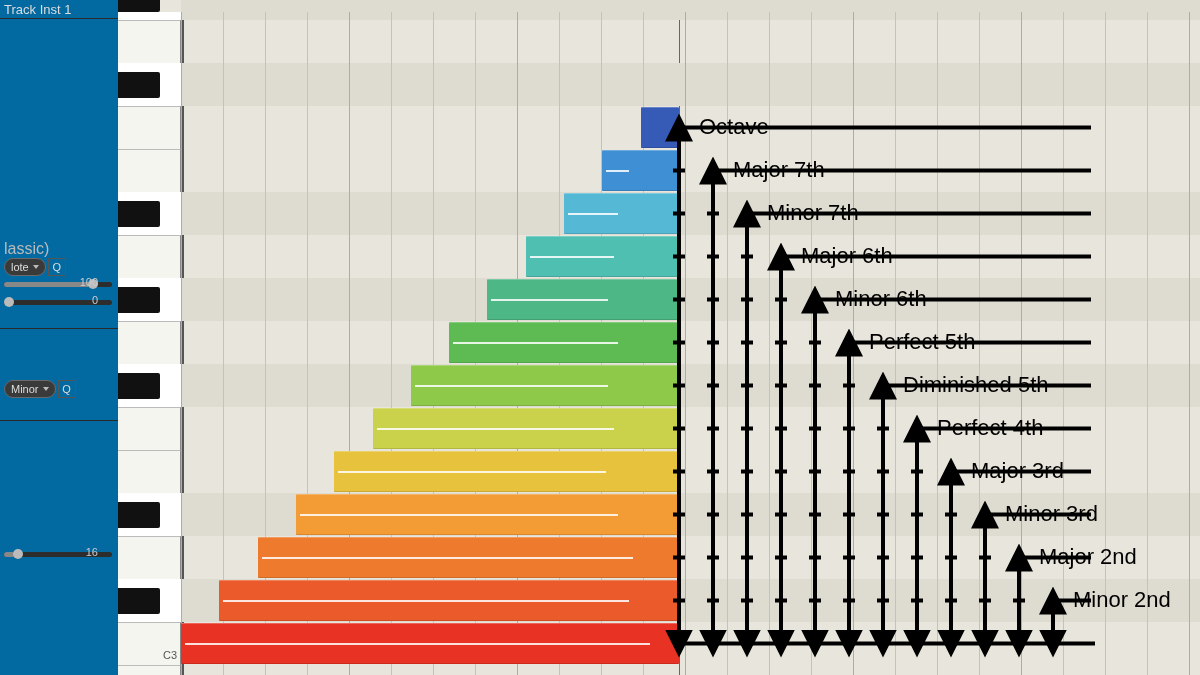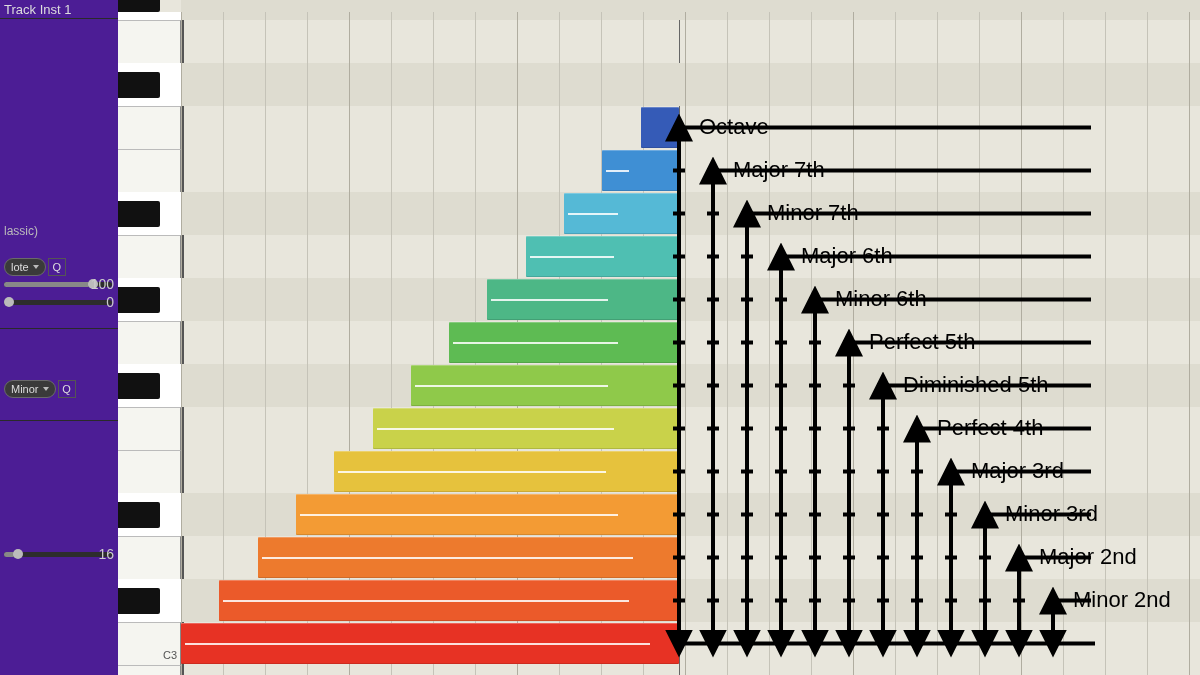--- a/index.html
+++ b/index.html
@@ -10,53 +10,53 @@
   font-family: "Helvetica Neue", Arial, sans-serif;
   background: #e8e6dc;
   position: relative;
 }
 
 
 .sidebar {
   position: absolute;
   left: 0; top: 0;
   width: 118px; height: 675px;
-  background: #4c1d95;
+  background: #0369a1;
   color: #ccc;
   font-size: 12px;
   z-index: 10;
 }
 .sidebar .track-label {
   position: absolute; top: 2px; left: 4px;
   font-size: 13px; color: #ddd;
 }
 .section-divider {
   position: absolute; left:0; right:0;
   height: 1px; background: #2a2a2a;
 }
-.section-classic { position: absolute; top: 224px; left: 4px; color:#bbb; font-size:12px; }
+.section-classic { position: absolute; top: 240px; left: 4px; color:#bbb; font-size:16px; }
 .dropdown {
   display: inline-flex; align-items:center;
   background: #3a3a3a; border: 1px solid #6a6a6a;
   border-radius: 10px; height: 18px; padding: 0 6px;
   color: #ddd; font-size: 11px; gap: 4px;
 }
 .dropdown::after { content: ""; width:0;height:0;border-left:3px solid transparent;border-right:3px solid transparent;border-top:4px solid #bbb;}
 .q-btn {
   display:inline-flex; align-items:center; justify-content:center;
   width: 18px; height:18px; color:#ddd; font-size:11px;
   border: 1px solid #555; margin-left:2px;
 }
 .slider-row {
   position:absolute; left:4px; right:6px; height:5px;
   background:#2d2d2d; border-radius:3px;
 }
 .slider-row .fill { position:absolute; left:0; top:0; bottom:0; background:#888; border-radius:3px; }
 .slider-row .thumb { position:absolute; top:-3px; width:10px; height:10px; background:#bbb; border-radius:50%; }
-.val-label { position:absolute; right:4px; color:#ccc; font-size:14px; }
+.val-label { position:absolute; right:20px; color:#ccc; font-size:11px; }
 
 
 .piano {
   position:absolute; left:118px; top:12px; width:63px; bottom:0;
   background:#fff;
   z-index: 5;
 }
 .white-key {
   position:absolute; left:0; right:0;
   height: 43px;

